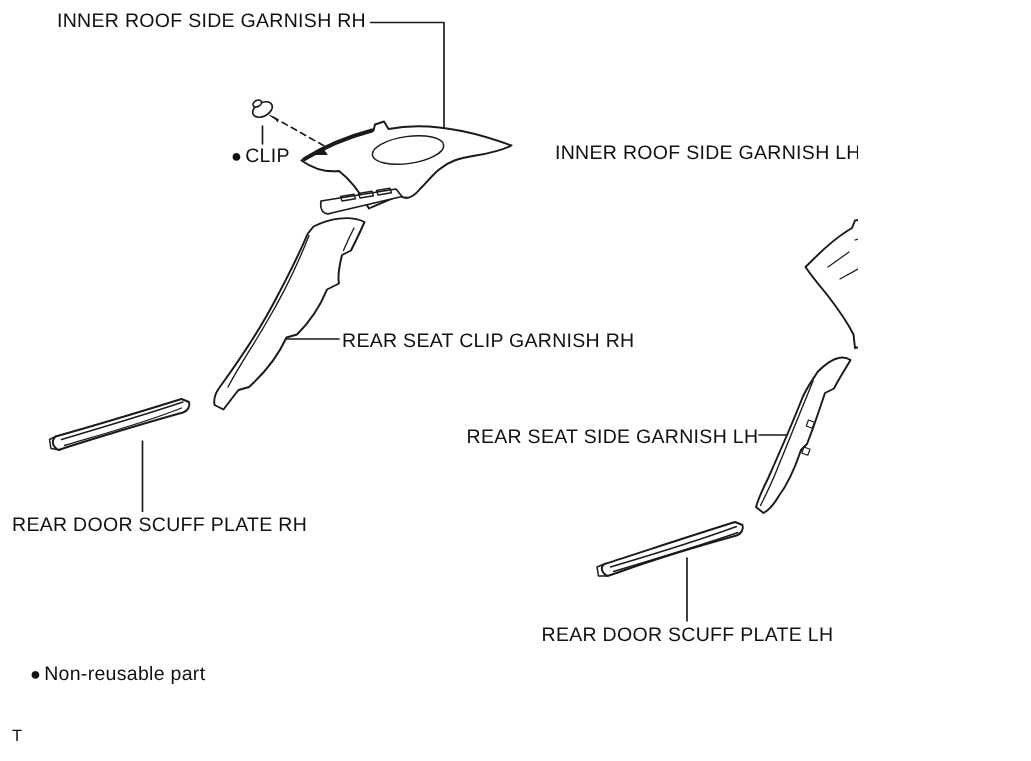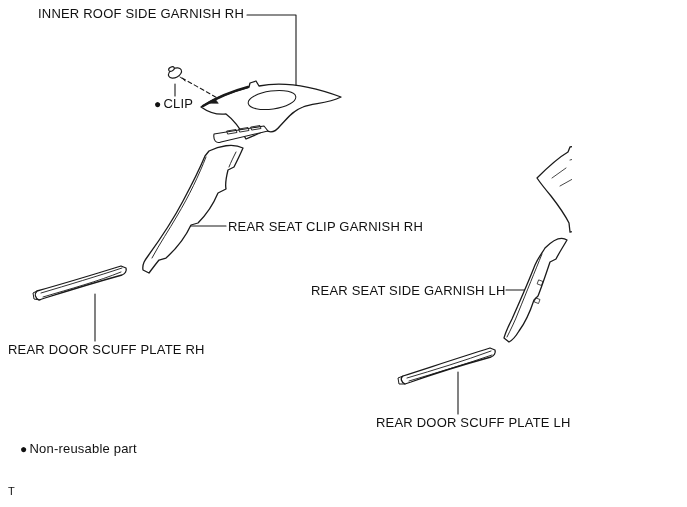--- a/index.html
+++ b/index.html
@@ -144,32 +144,33 @@
       <path d="M629,208 q5,3 10,2" stroke-width="0.9"></path>
     </g>
   </svg>
 
   <div class="label" style="left:38px;top:7px">INNER ROOF SIDE GARNISH RH</div>
 
   <div class="label" style="left:154px;top:97px">
     <span class="bullet">●</span><span>CLIP</span>
   </div>
 
+  <div class="label" style="left:370px;top:95px">INNER ROOF SIDE GARNISH LH</div>
 
   <div class="label" style="left:228px;top:220px">REAR SEAT CLIP GARNISH RH</div>
 
   <div class="label" style="left:611px;top:224px">
     <span class="bullet">●</span><span>CLIP</span>
   </div>
 
   <div class="label" style="left:311px;top:284px">REAR SEAT SIDE GARNISH LH</div>
 
   <div class="label" style="left:8px;top:343px">REAR DOOR SCUFF PLATE RH</div>
 
-  <div class="label" style="left:376px;top:416px">REAR DOOR SCUFF PLATE LH</div>
+  <div class="label" style="left:361px;top:416px">REAR DOOR SCUFF PLATE LH</div>
 
   <div class="label" style="left:20px;top:442px">
     <span class="bullet">●</span><span>Non-reusable part</span>
   </div>
 
   <div class="footer-t" style="left:8px;top:485px">T</div>
 
   <div class="footer-code" style="left:631px;top:489px">B172097E01</div>
 
 </div>

